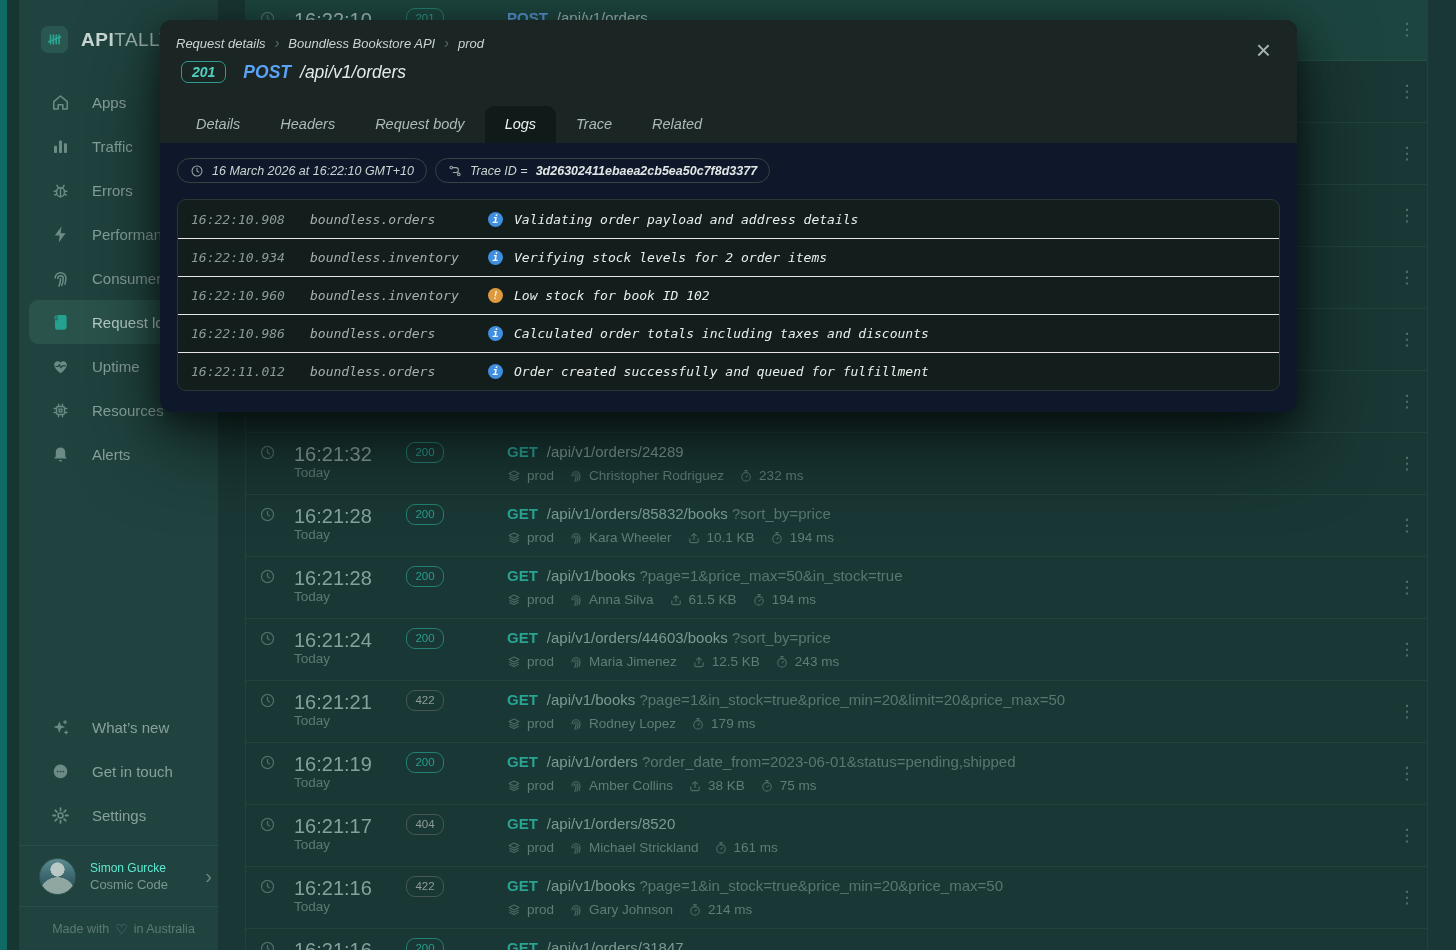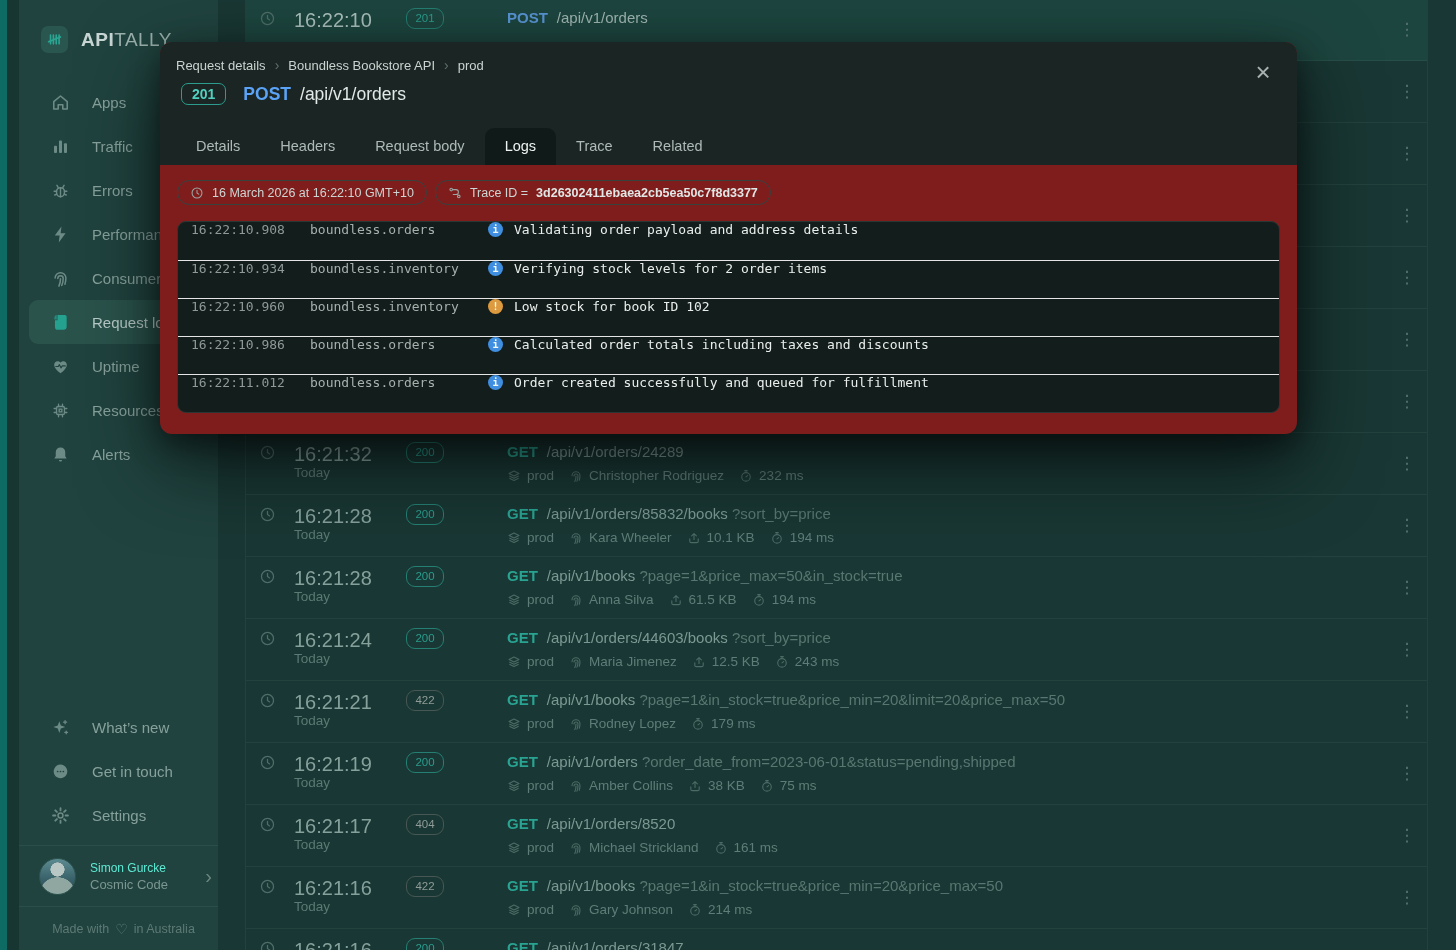--- a/index.html
+++ b/index.html
@@ -63,43 +63,43 @@
   .rr-path { color:#7c9893; }
   .selected .rr-path { color:#9fb5b1; }
   .rr-query { color:#597671; }
   .rr-line2 { position:absolute; left:261px; top:35px; display:flex; align-items:center; gap:15px; font-size:13.5px; color:#5f7d78; white-space:nowrap; }
   .mini { display:inline-flex; align-items:center; gap:6px; }
   .mini svg { width:14px; height:14px; color:#4d6b66; }
   .rr-kebab { position:absolute; left:1152px; top:19px; width:18px; height:24px; text-align:center; color:#577470; }
   .rr-kebab::before { content:"\22EE"; font-size:17px; line-height:24px; }
 
   
-  .modal { position:absolute; left:160px; top:42px; width:1137px; height:392px; border-radius:12px; background:#7f1d1d;
-    box-shadow:0 30px 80px rgba(0,0,0,.6), 0 10px 30px rgba(0,0,0,.45); }
+  .modal { position:absolute; left:160px; top:20px; width:1137px; height:392px; border-radius:12px; background:#0f172a;
+    box-shadow:0 30px 80px rgba(0,0,0,.6), 0 10px 30px rgba(0,0,0,.45);font-style:italic; }
   .m-head { height:123px; background:#1b2624; border-radius:12px 12px 0 0; padding:15px 24px 0 16px; position:relative; }
   .crumbs { display:flex; align-items:center; gap:9px; font-size:13px; color:#c9d3d0; }
   .crumb-sep { color:#5f6f6b; font-size:14px; }
   .m-close { position:absolute; right:20px; top:16px; width:28px; height:28px; text-align:center; color:#a7b3b0; cursor:pointer; }
   .m-close::before { content:"\D7"; font-size:26px; line-height:28px; }
   .m-title { display:flex; align-items:center; margin-top:10px; padding-left:5px; }
   .code-badge { border:1px solid #2b9c8e; color:#50d0bf; font-size:14px; font-weight:600; padding:2px 10px; border-radius:7px; }
   .m-method { color:#5aa3f7; font-weight:700; font-size:17.5px; margin-left:17px; }
   .m-path { color:#e2e9e7; font-size:17.5px; margin-left:9px; }
   .m-tabs { position:absolute; left:16px; bottom:0; display:flex; }
   .tab { padding:10px 20px 11px; font-size:14.5px; color:#adbab7; border-radius:9px 9px 0 0; cursor:pointer; }
   .tab.active { background:#101b19; color:#eef3f1; }
 
   .m-body { padding:15px 17px 12px; }
   .chips { display:flex; gap:8px; }
   .chip { display:inline-flex; align-items:center; gap:8px; height:25px; padding:0 12px; border:1px solid #37423f; border-radius:13px; font-size:12.5px; color:#ccd5d2; }
   .chip svg { width:14px; height:14px; color:#9aa7a4; }
   .chip b { font-weight:700; color:#e0e7e5; }
 
   .logbox { margin-top:16px; border:1px solid #2b3634; border-radius:9px; background:#131d1b; overflow:hidden; }
-  .log-row { display:flex; height:38px; padding:0 13px; font-family:"DejaVu Sans Mono", monospace; font-size:13px; white-space:nowrap; }
+  .log-row { display:flex; align-items:center; height:38px; padding:0 13px; font-family:"DejaVu Sans Mono", monospace; font-size:13px; white-space:nowrap; }
   .log-row + .log-row { border-top:1px solid #e5e5e5; }
   .log-time { width:119px; color:#8d9a97; flex:none; }
   .log-logger { width:178px; color:#a6b1ae; flex:none; }
   .lvl { width:15px; height:15px; border-radius:50%; flex:none; margin-right:11px; display:inline-flex; align-items:center; justify-content:center; font-weight:700; font-size:10px; color:#f2f7f5; }
   .lvl.info { background:#3f8ee0; }
   .lvl.warn { background:#dd9a3f; }
   .lvl.info::before { content:"i"; }
   .lvl.warn::before { content:"!"; }
   .log-msg { color:#e9eeec; }
 </style>

